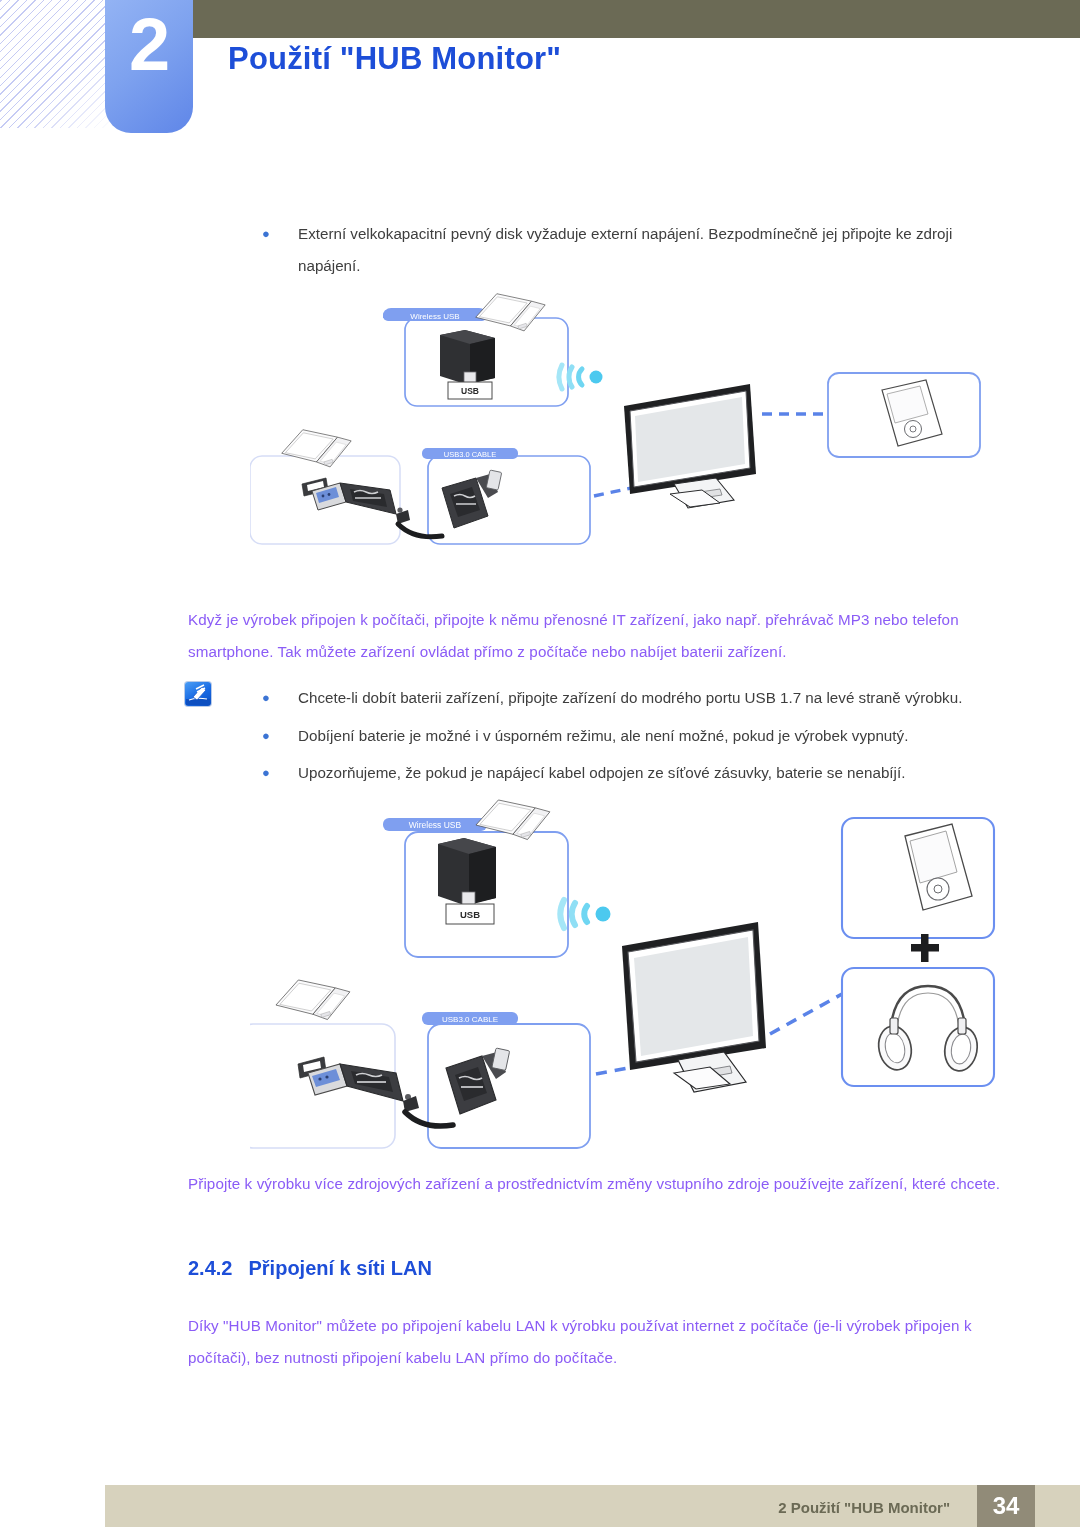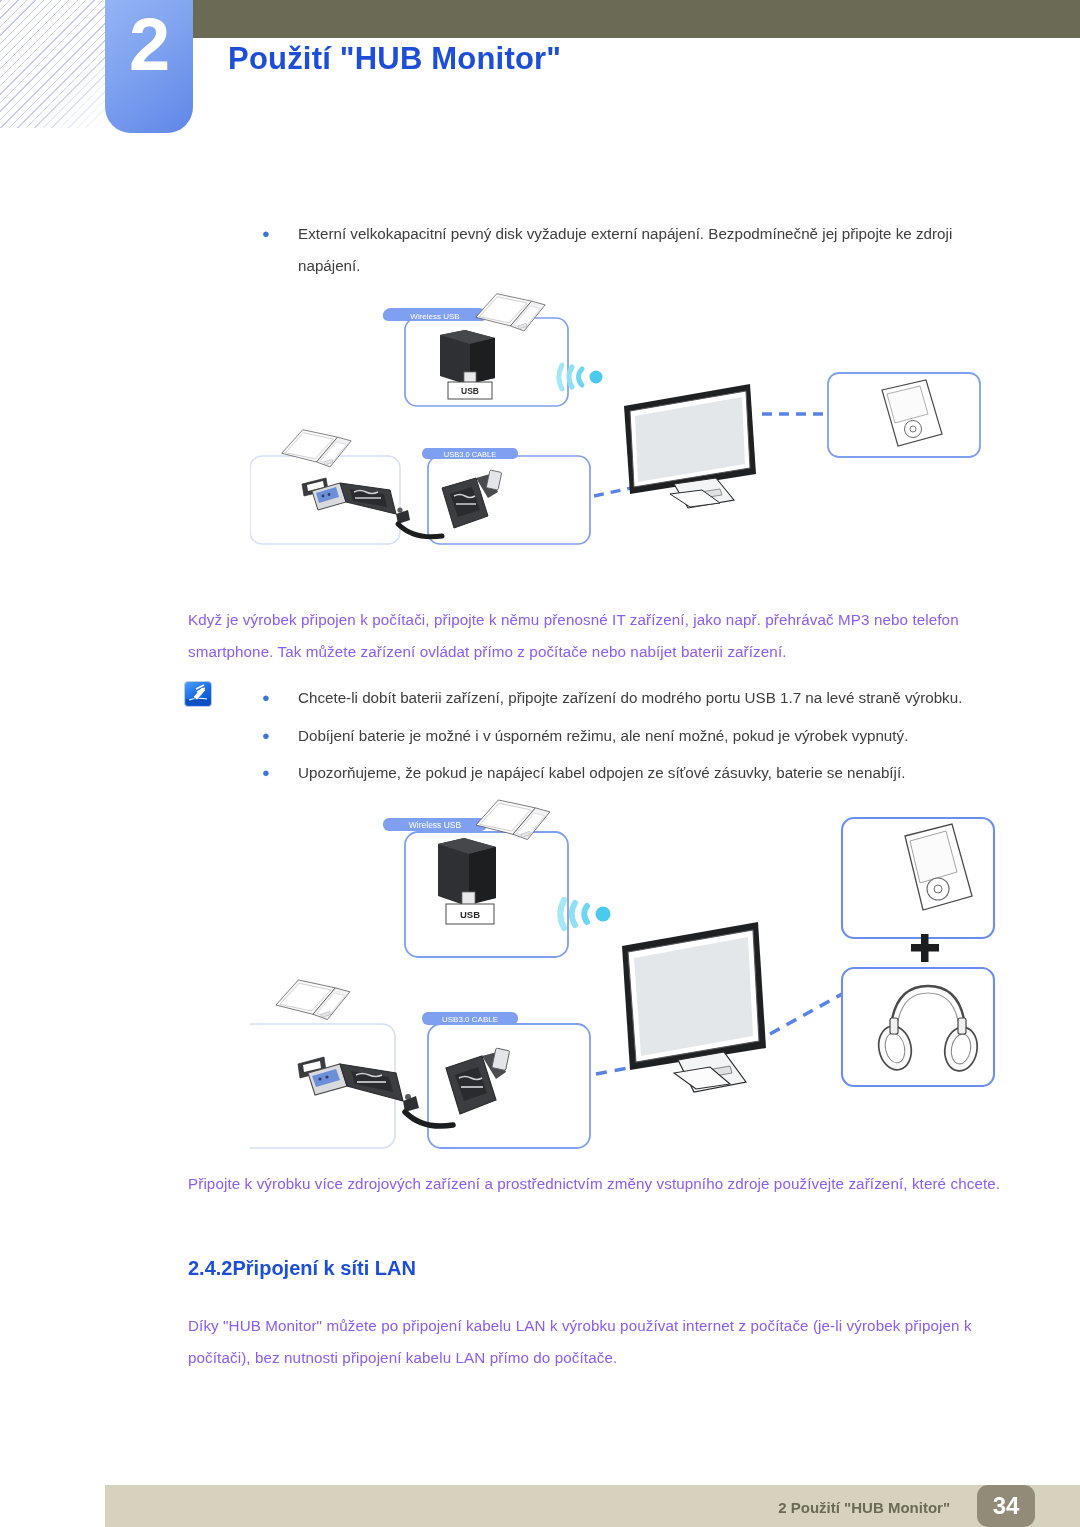--- a/index.html
+++ b/index.html
@@ -92,39 +92,39 @@
   }
   .note-icon svg{display:block;}
 
   
   .sec-head{
     position:absolute;
     font-size:20px;font-weight:bold;
     color:#1d4ed8;
     white-space:nowrap;
   }
-  .sec-head .num{margin-right:0;}
+  .sec-head .num{margin-right:16px;}
 
   
   .footer-bar{
     position:absolute;left:105px;bottom:0;right:0;height:42px;
     background:#d7d2bd;
   }
   .footer-text{
     position:absolute;right:130px;bottom:11px;
     font-size:15px;font-weight:bold;color:#6b6a55;
     white-space:nowrap;
   }
   .footer-page{
     position:absolute;right:45px;bottom:0;
     width:58px;height:42px;
     background:#918b78;
     color:#ffffff;
     font-size:24px;font-weight:bold;
-    display:flex;align-items:center;justify-content:center;border-radius:11px;
+    display:flex;align-items:center;justify-content:center;
   }
 
   
   .diagram{position:absolute;text-align:center;}
   .diagram svg{display:block;}
 </style>
 </head>
 <body>
 
 <div class="hatch"></div>

